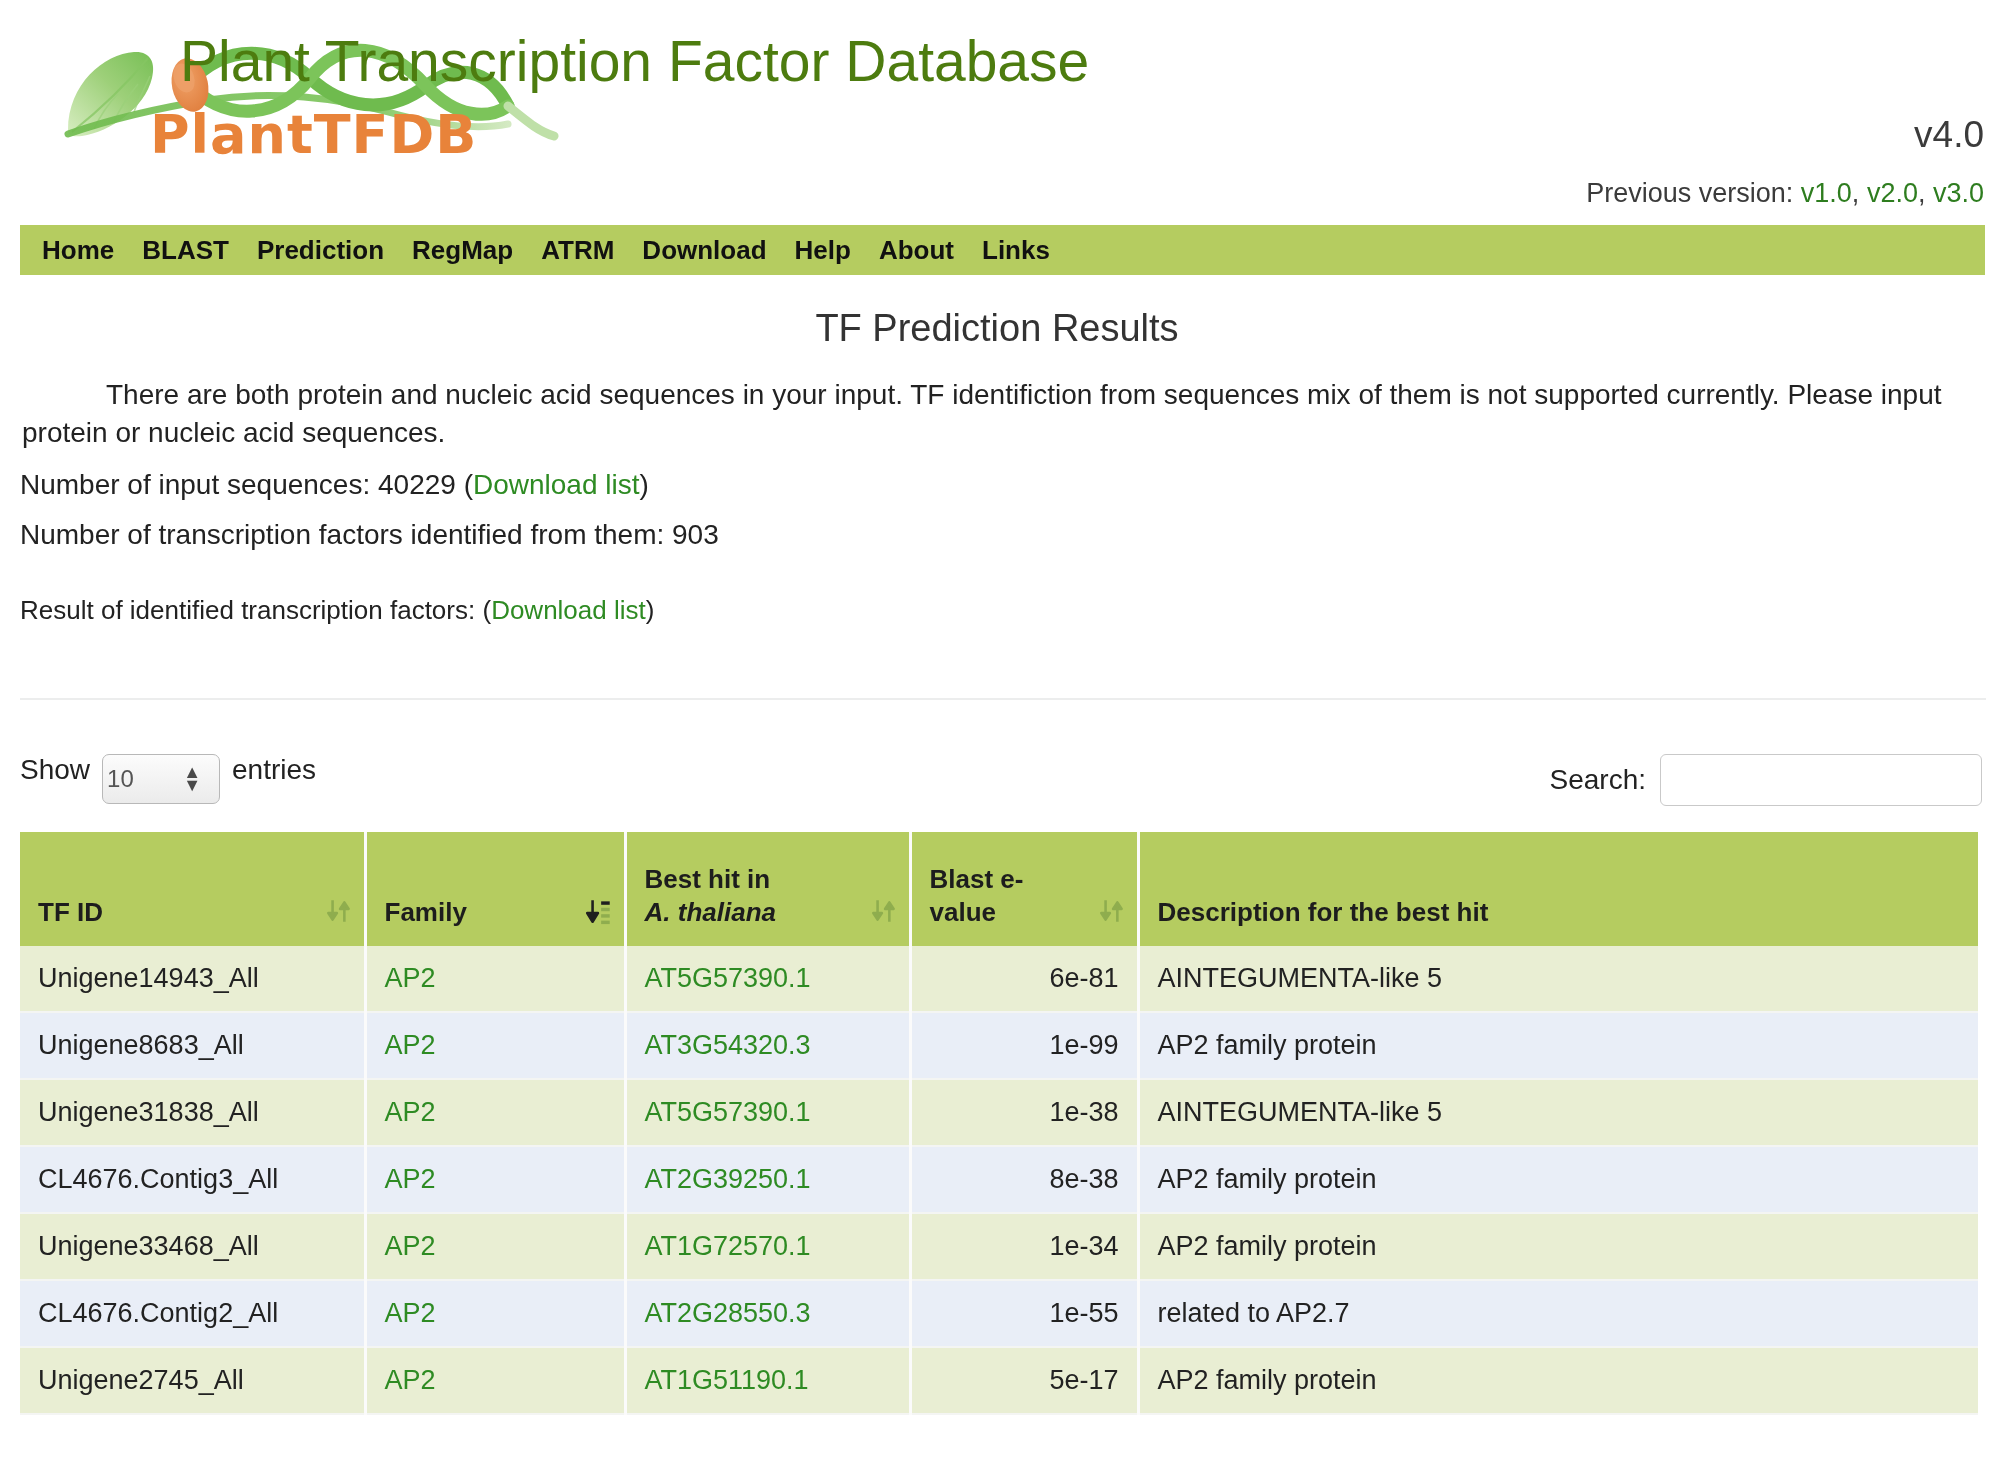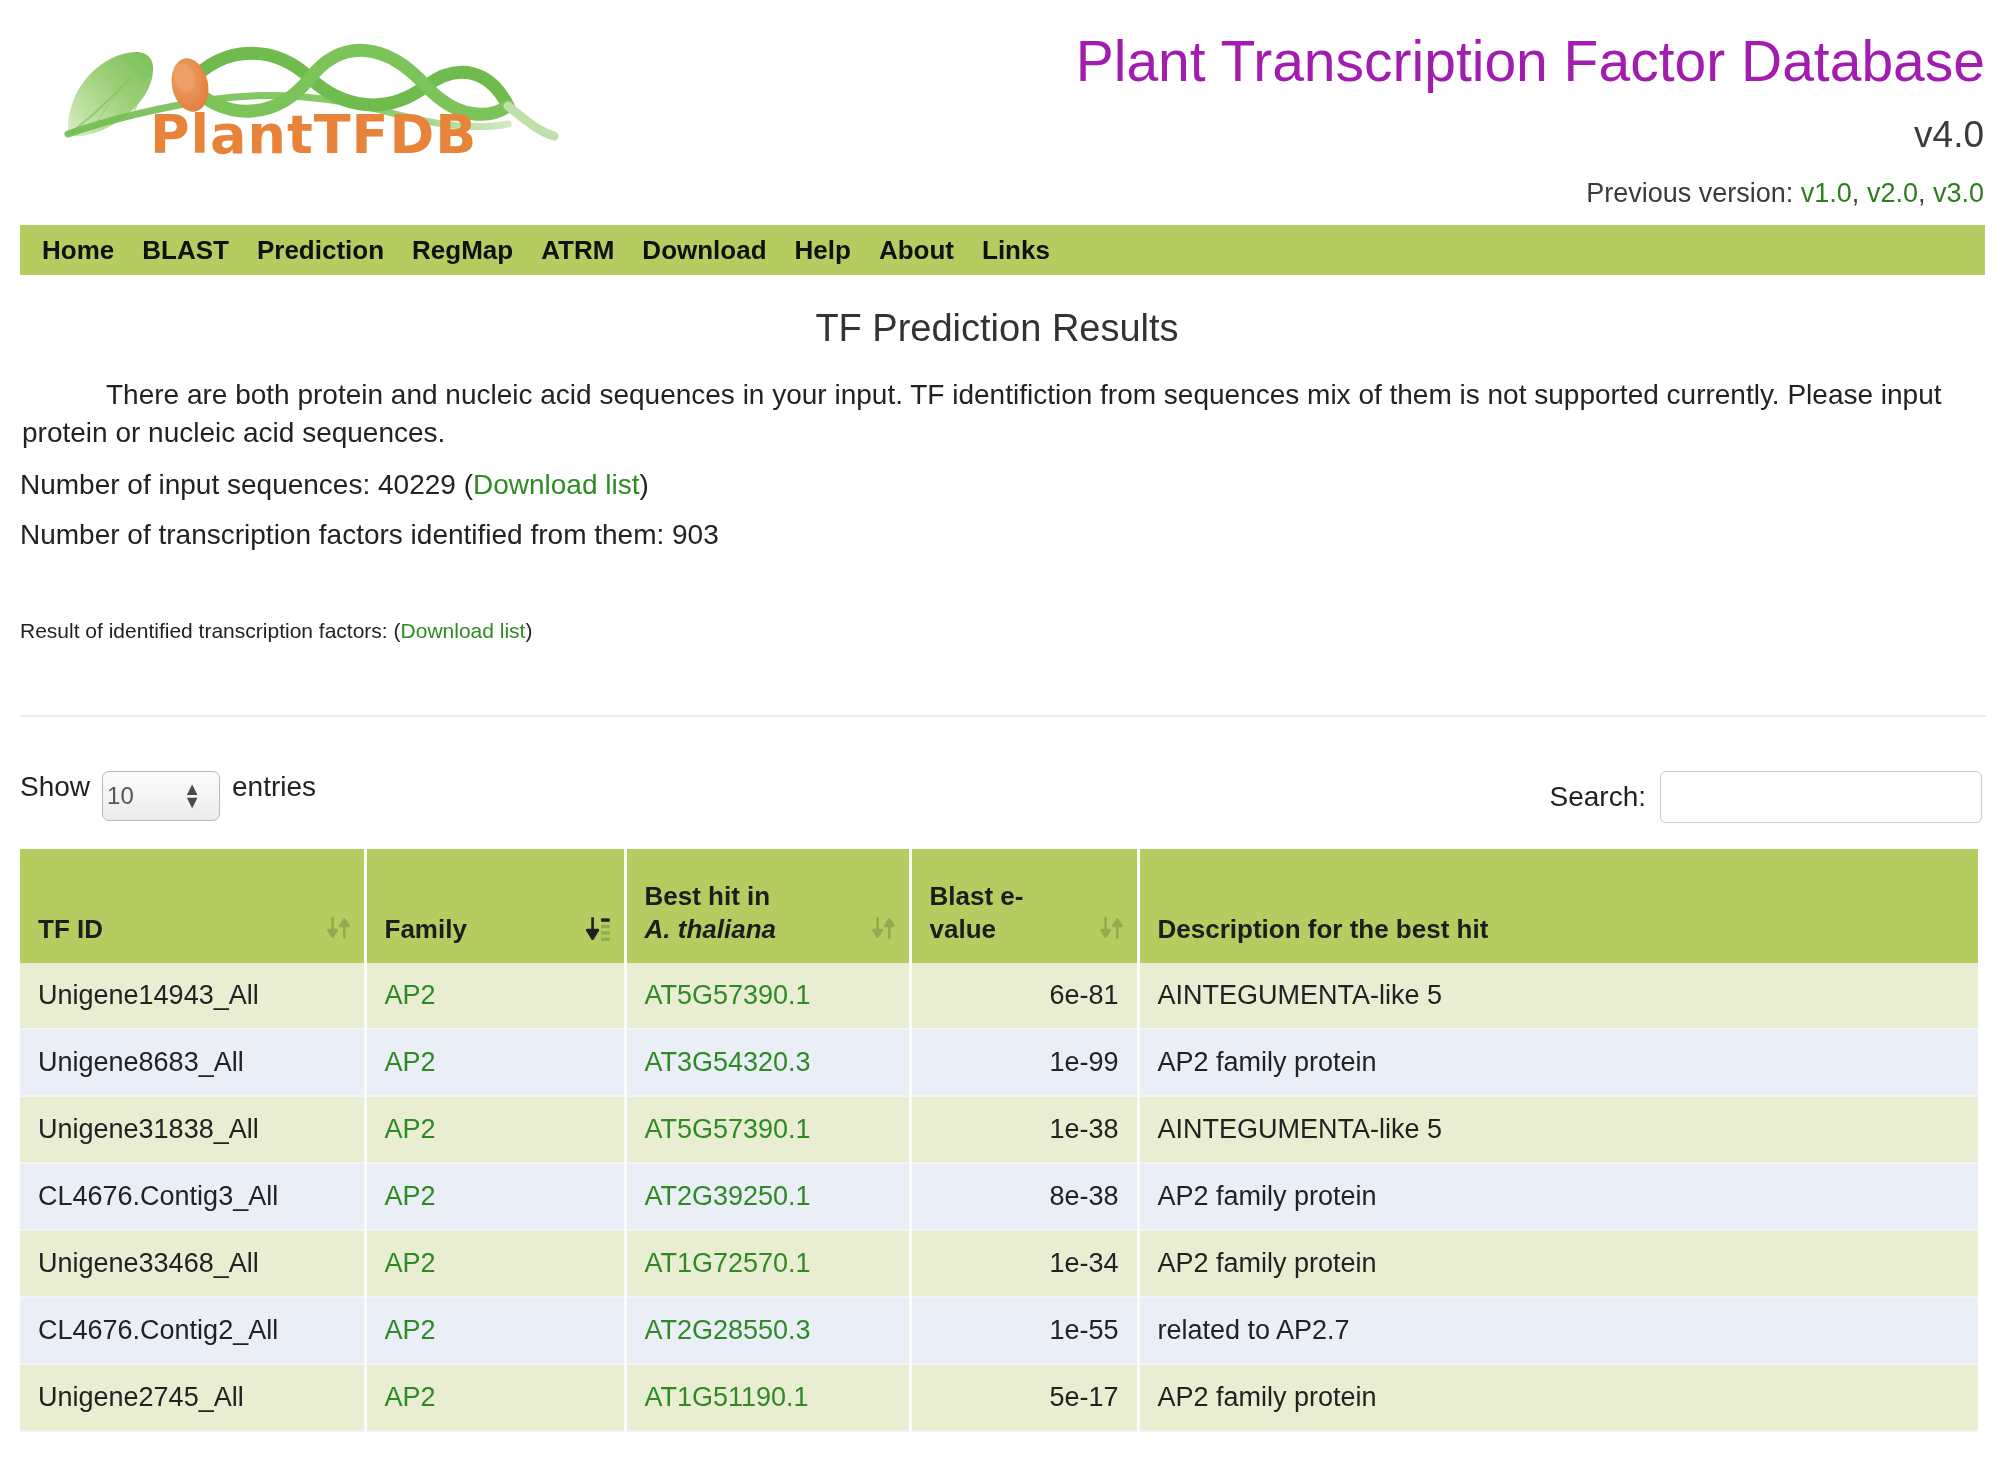--- a/index.html
+++ b/index.html
@@ -37,23 +37,23 @@
     font-weight: 700;
     color: #e8833a;
     letter-spacing: 1px;
     line-height: 1;
   }
   #site-title {
     position: absolute;
     left: 0;
     top: 28px;
     width: 1985px;
-    text-align: right;
+    text-align: left;
     font-size: 57px;
-    color: #a21caf;
+    color: #4d7c0f;
     font-weight: 400;
     white-space: nowrap;
     padding-left: 180px;
   }
   #version-current {
     position: absolute;
     right: 22px;
     top: 114px;
     font-size: 37px;
     color: #3b3b3b;
@@ -163,22 +163,22 @@
     line-height: 1.34;
     text-indent: 84px;
   }
   .info-line {
     margin: 18px 0 0 20px;
     font-size: 28px;
     color: #222;
   }
   #info-line-1 { }
   #result-line {
-    margin: 68px 0 0 20px;
-    font-size: 21px;
+    margin: 44px 0 0 20px;
+    font-size: 26px;
     color: #222;
   }
   .dl-link { color: #2e8b23; text-decoration: none; }
 
   #divider {
     margin: 72px 20px 0 20px;
     border: none;
     border-top: 2px solid #eceded;
     height: 0;
   }

